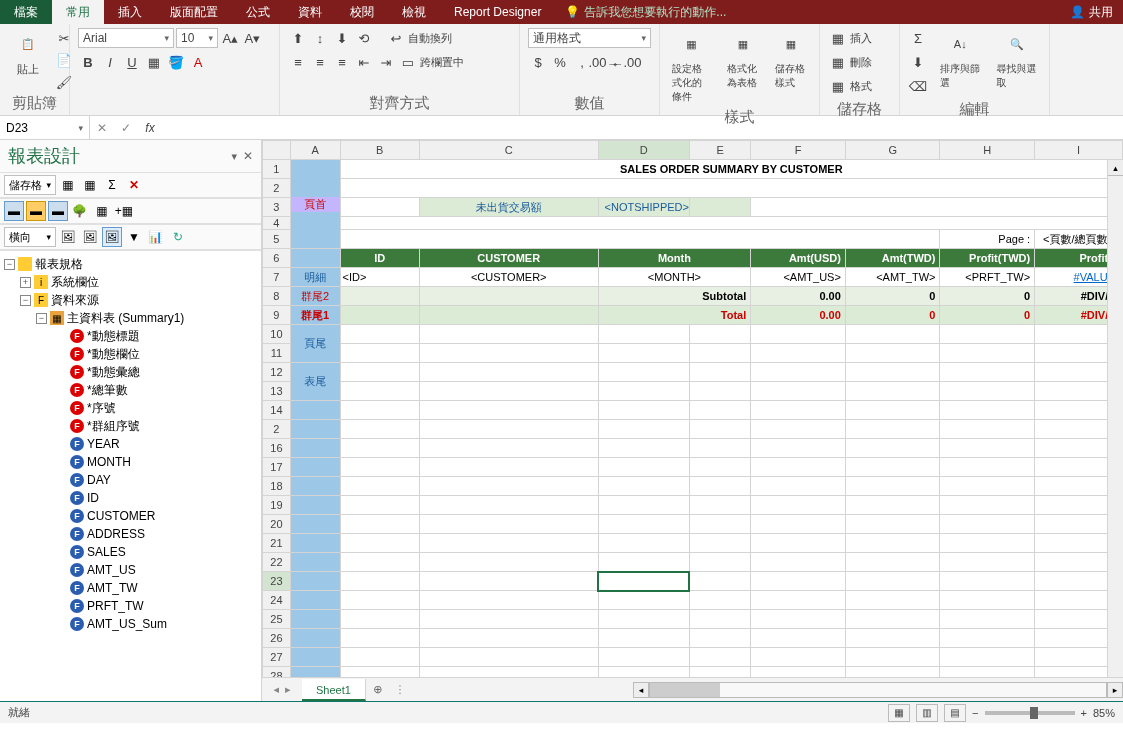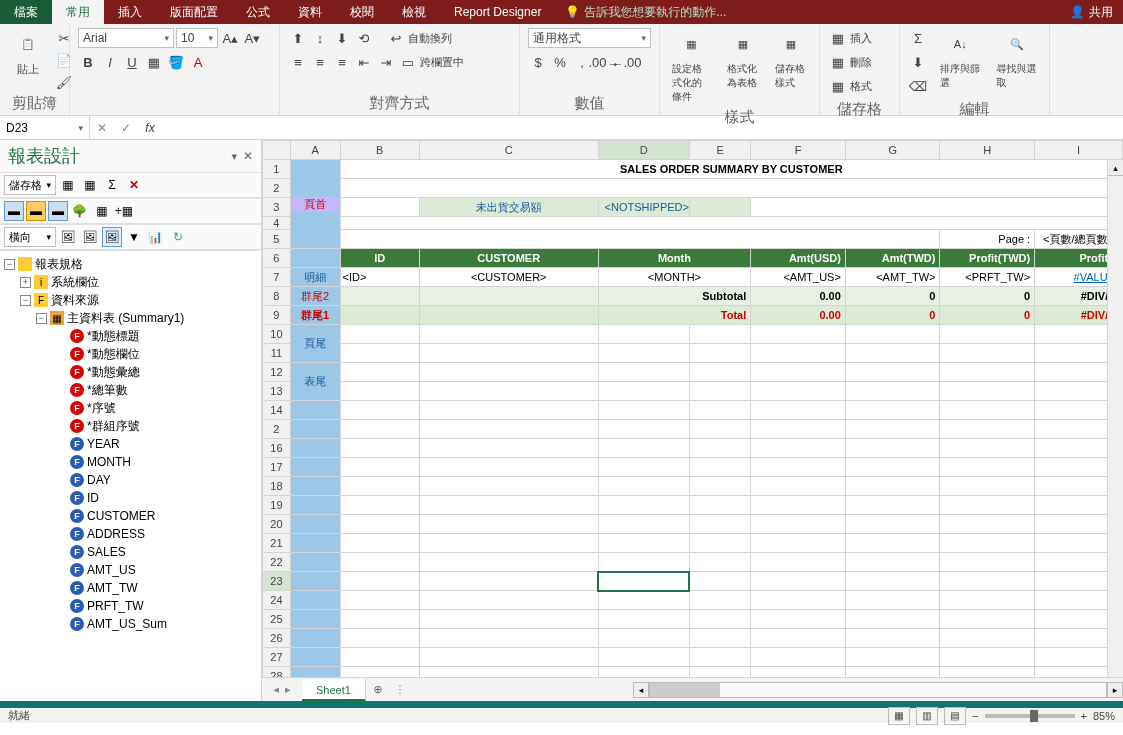--- a/index.html
+++ b/index.html
@@ -63,21 +63,21 @@
 .rnum { text-align:right; padding-right:4px !important;}
 .ctr { text-align:center;}
 .sel-cell { outline:2px solid #217346; outline-offset:-1px;}
 .sheet-tabs { height:24px; border-top:1px solid #d4d4d4; display:flex; align-items:center; background:#f3f3f3; font-size:11px;}
 .sheet-tab { padding:0 14px; height:22px; line-height:22px; border-right:1px solid #d4d4d4; background:#fff; border-bottom:2px solid #217346; color:#217346;}
 .addsheet { width:24px; text-align:center; color:#666; cursor:pointer;}
 .hscroll { margin-left:auto; width:490px; display:flex; align-items:center; gap:0;}
 .hscroll .sbtn { width:16px; height:16px; border:1px solid #bbb; background:#eee; font-size:9px; text-align:center; line-height:14px;}
 .hscroll .strack { flex:1; height:16px; border:1px solid #bbb; background:#f8f8f8; position:relative;}
 .hscroll .sthumb { position:absolute; left:0; width:70px; height:100%; background:#cdcdcd;}
-.statusbar { height:22px; background:#f3f3f3; border-top:7px solid #0f766e; display:flex; align-items:center; font-size:11px; padding:0 8px; color:#444;}
+.statusbar { height:22px; background:#f3f3f3; border-top:1px solid #0f766e; display:flex; align-items:center; font-size:11px; padding:0 8px; color:#444;}
 .statusbar .zoom { margin-left:auto; display:flex; align-items:center; gap:6px;}
 .viewbtn { width:22px; height:18px; border:1px solid #bbb; display:flex; align-items:center; justify-content:center; font-size:10px;}
 .slider { width:90px; height:4px; background:#bbb; position:relative;}
 .slider .knob { position:absolute; left:50%; top:-4px; width:8px; height:12px; background:#666;}
 .pin { color:#666; font-size:11px;}
 .x-close { color:#666;}
 .red-x { color:#c00; font-weight:bold;}
 .vscroll { position:absolute; right:0; top:20px; bottom:0; width:16px; background:#f0f0f0; border-left:1px solid #d4d4d4;}
 .vscroll .sbtn { height:16px; text-align:center; font-size:9px; line-height:16px; background:#eee; border-bottom:1px solid #bbb;}
 th.sel-col, th.sel-row { background:#d3e5d0;}

